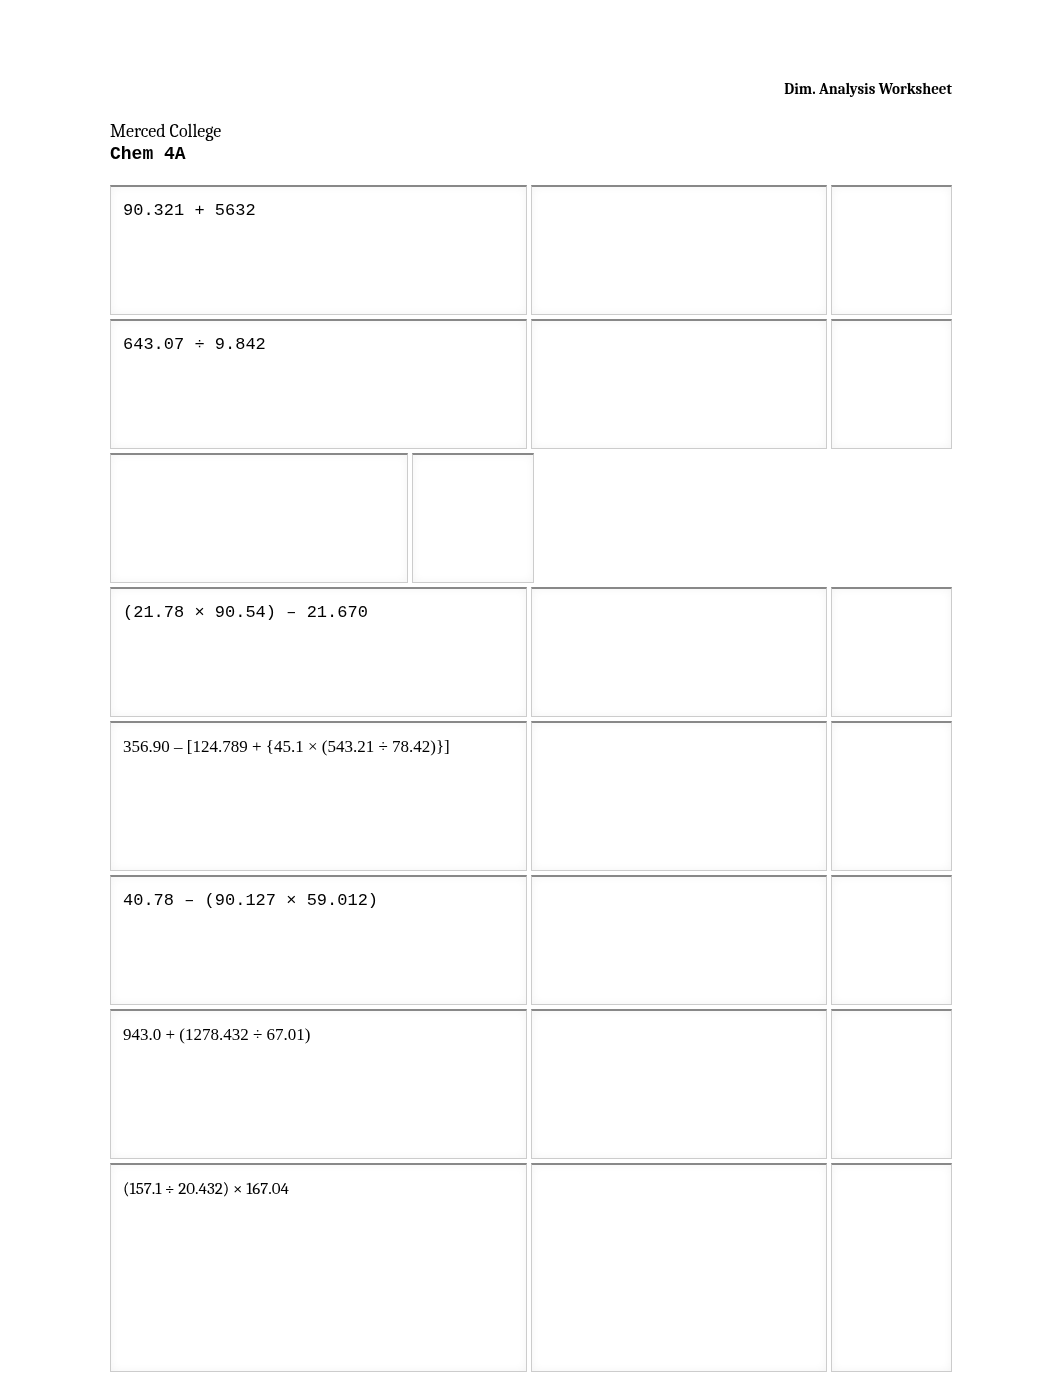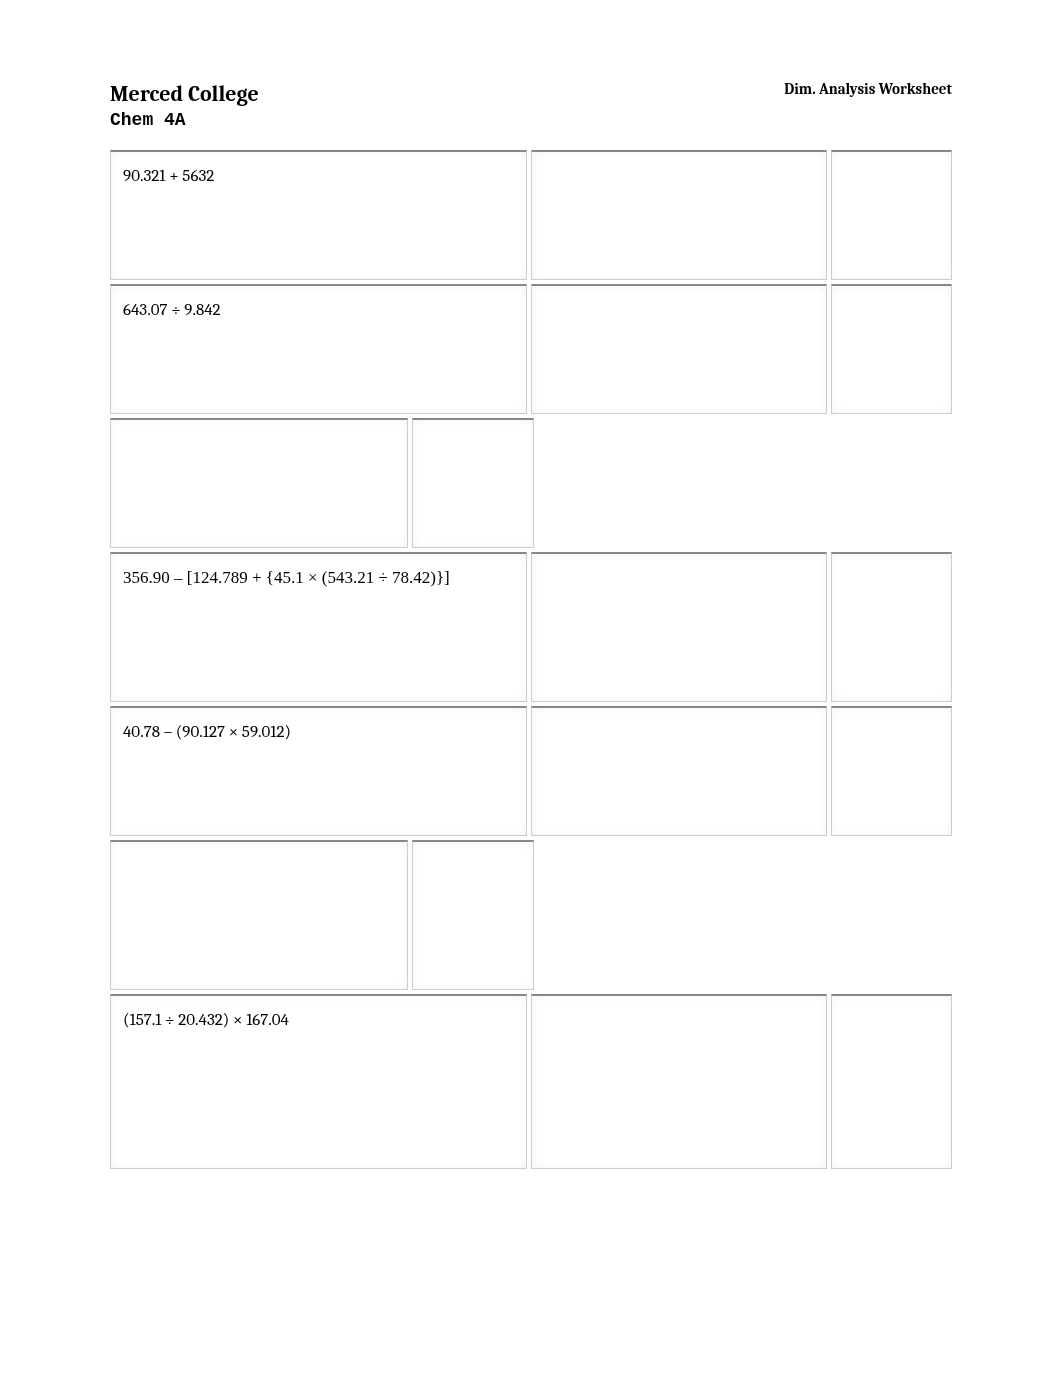--- a/index.html
+++ b/index.html
@@ -19,23 +19,24 @@
       display: flex;
       justify-content: space-between;
       align-items: flex-start;
       margin-bottom: 18px;
     }
     .header-left {
       display: flex;
       flex-direction: column;
     }
     .institution {
-      font-weight: bold;
-      font-size: 22px;
+      font-weight: normal;
+      font-size: 18px;
       line-height: 1.3;
+      margin-top: 40px;
     }
     .course {
       font-weight: bold;
       font-size: 18px;
       line-height: 1.3;
       font-family: Liberation Mono, monospace;
     }
     .worksheet-title {
       font-weight: bold;
       font-size: 15px;
@@ -63,27 +64,28 @@
       font-family: Cambria, Georgia, 'Times New Roman', serif;
     }
     .cell-work {
       width: 298px;
     }
     .cell-answer {
       width: 122px;
     }
     .row-std {
       height: 130px;
+      font-family: Liberation Mono, monospace;
     }
     .row-tall {
       height: 150px;
       font-family: Liberation Serif, serif;
     }
     .row-xtall {
-      height: 175px;
+      height: 209px;
     }
   </style>
 </head>
 <body>
 
 <div class="header">
   <div class="header-left">
     <div class="institution">Merced College</div>
     <div class="course">Chem 4A</div>
   </div>
@@ -99,30 +101,36 @@
   <div class="table-row">
     <div class="cell cell-problem row-std">643.07 ÷ 9.842</div>
     <div class="cell cell-work row-std"></div>
     <div class="cell cell-answer row-std"></div>
   </div>
   <div class="table-row">
     <div class="cell cell-work row-std"></div>
     <div class="cell cell-answer row-std"></div>
   </div>
   <div class="table-row">
+    <div class="cell cell-problem row-std">(21.78 × 90.54) – 21.670</div>
+    <div class="cell cell-work row-std"></div>
+    <div class="cell cell-answer row-std"></div>
+  </div>
+  <div class="table-row">
     <div class="cell cell-problem row-tall">356.90 – [124.789 + {45.1 × (543.21 ÷ 78.42)}]</div>
     <div class="cell cell-work row-tall"></div>
     <div class="cell cell-answer row-tall"></div>
   </div>
   <div class="table-row">
     <div class="cell cell-problem row-std">40.78 – (90.127 × 59.012)</div>
     <div class="cell cell-work row-std"></div>
     <div class="cell cell-answer row-std"></div>
   </div>
   <div class="table-row">
+    <div class="cell cell-problem row-tall">943.0 + (1278.432 ÷ 67.01)</div>
     <div class="cell cell-work row-tall"></div>
     <div class="cell cell-answer row-tall"></div>
   </div>
   <div class="table-row">
     <div class="cell cell-problem row-xtall">(157.1 ÷ 20.432) × 167.04</div>
     <div class="cell cell-work row-xtall"></div>
     <div class="cell cell-answer row-xtall"></div>
   </div>
 </div>
 

